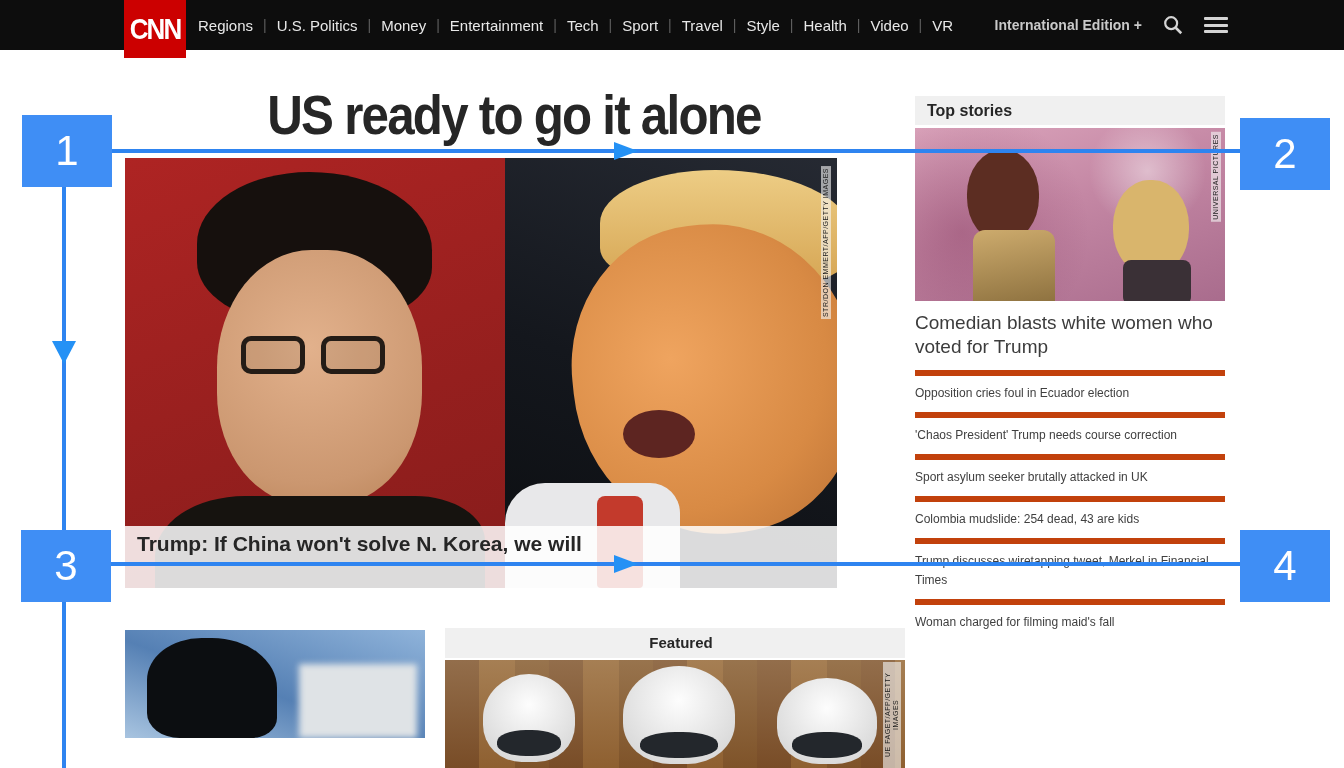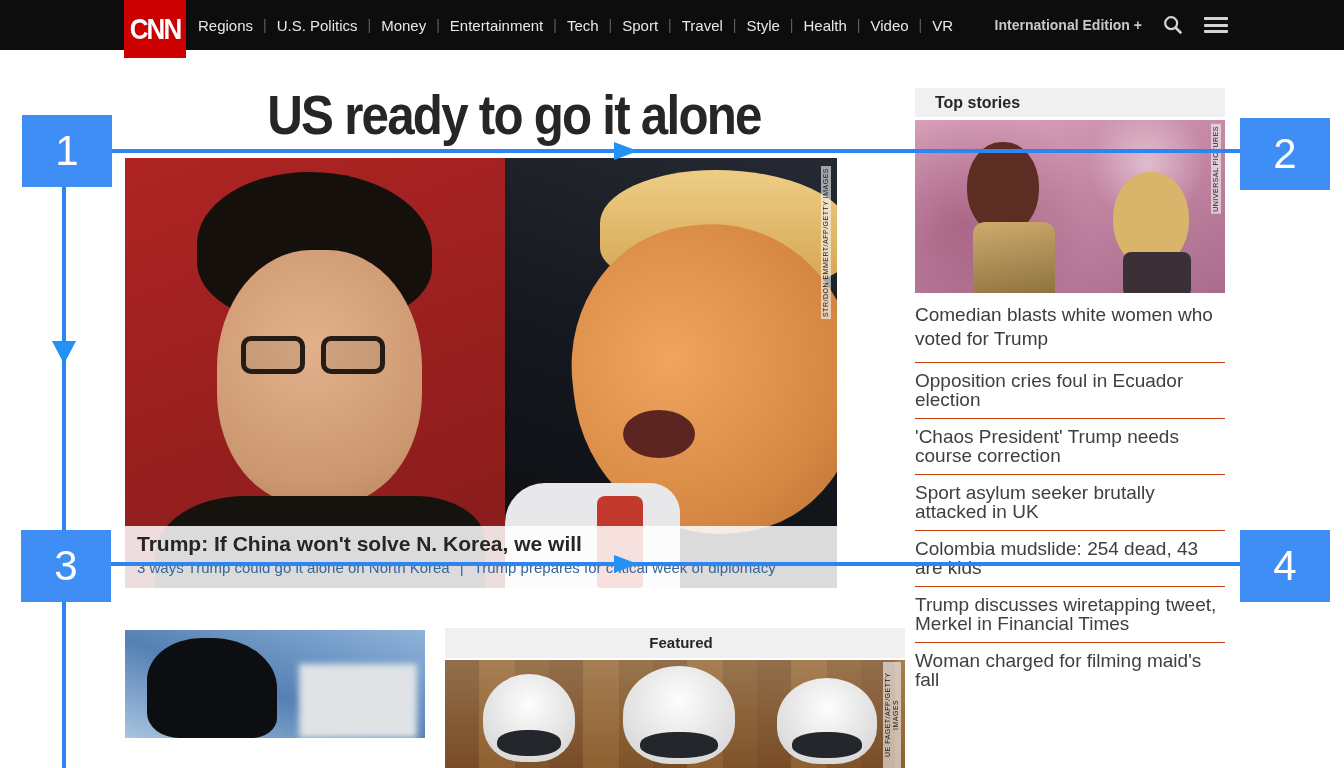--- a/index.html
+++ b/index.html
@@ -74,35 +74,35 @@
   .vcredit {
     position:absolute; writing-mode:vertical-rl; transform:rotate(180deg);
     font-size:7px; letter-spacing:.5px; text-transform:uppercase; color:#1c1c1c;
     background:rgba(244,244,244,.62); padding:2px 1px; line-height:8px; z-index:4;
   }
   .hero .vcredit { top:8px; right:6px; }
 
   
   .sidebar { position:absolute; left:915px; top:88px; width:310px; z-index:1; }
   .ts-bar { height:29px; background:#f0f0f0; font-size:16px; font-weight:bold; color:#262626;
-    line-height:29px; padding-left:20px; }
+    line-height:29px; padding-left:12px;margin-top:8px; }
   .ts-img { position:relative; width:310px; height:173px; margin-top:3px; overflow:hidden; cursor:pointer;
     background:
       radial-gradient(circle at 75% 25%, rgba(255,255,255,.45) 0%, rgba(255,255,255,0) 22%),
       radial-gradient(circle at 15% 60%, rgba(120,40,80,.35) 0%, rgba(0,0,0,0) 45%),
       linear-gradient(160deg,#dca6bd 0%, #c487a4 45%, #a96c8d 100%); }
   .f1hair { position:absolute; left:52px; top:22px; width:72px; height:92px; background:#5c2d22; border-radius:48%; }
   .f1dress { position:absolute; left:58px; top:102px; width:82px; height:75px;
     background:linear-gradient(170deg,#cdab6d,#8c703e); border-radius:12px 12px 4px 4px; }
   .f2hair { position:absolute; left:198px; top:52px; width:76px; height:95px; background:#d9b56c; border-radius:48%; }
   .f2dress { position:absolute; left:208px; top:132px; width:68px; height:45px; background:#3a3036; border-radius:8px; }
   .ts-img .vcredit { top:4px; right:4px; }
   .ts-lead { margin-top:10px; font-size:19px; line-height:24px; color:#3c3c3c; cursor:pointer; }
   .ts-list { margin-top:11px; }
-  .ts-item { border-top:1px solid #c2410c; padding:8px 0 9px 0; font-size:19px; line-height:19px;
+  .ts-item { border-top:6px solid #c2410c; padding:8px 0 9px 0; font-size:12px; line-height:19px;
     color:#404040; cursor:pointer; }
 
   
   .sec { position:absolute; top:628px; z-index:1; }
   .sec-around { left:125px; width:300px; }
   .sec-featured { left:445px; width:460px;text-align:center; }
   .sec-bar { height:30px; background:#f0f0f0; font-size:15px; font-weight:bold; color:#262626;
     line-height:30px; padding-left:12px; }
   .sec-img { position:relative; margin-top:2px; height:108px; overflow:hidden; cursor:pointer; }
   .img-around { background:linear-gradient(200deg,#8fb3da 0%, #5580b4 55%, #a8c4e0 100%); }
@@ -200,25 +200,20 @@
   <div class="hero-right">
     <div class="trump-hair"></div>
     <div class="trump-face"></div>
     <div class="trump-mouth"></div>
     <div class="trump-shirt"></div>
     <div class="trump-tie"></div>
   </div>
   <span class="vcredit">STR/DON EMMERT/AFP/GETTY IMAGES</span>
   <div class="hero-caption">
     <div class="cap-title">Trump: If China won't solve N. Korea, we will</div>
-    <div class="cap-links">
-      <span class="lnk">3 ways Trump could go it alone on North Korea</span>
-      <span class="lsep">|</span>
-      <span class="lnk">Trump prepares for critical week of diplomacy</span>
-    </div>
   </div>
 </div>
 
 <div class="sidebar">
   <div class="ts-bar">Top stories</div>
   <div class="ts-img">
     <div class="f1hair"></div>
     <div class="f1dress"></div>
     <div class="f2hair"></div>
     <div class="f2dress"></div>

